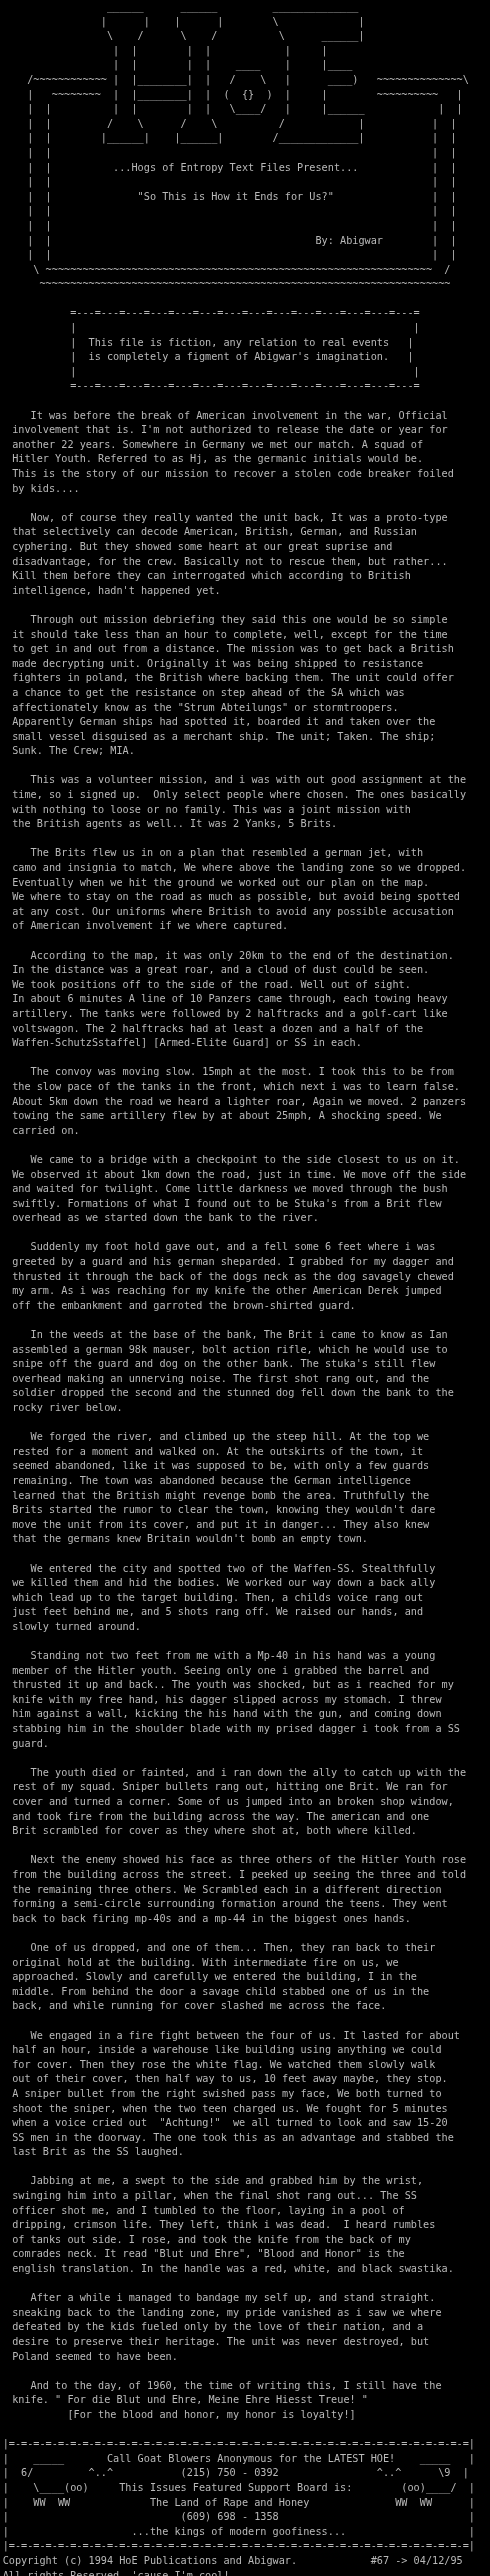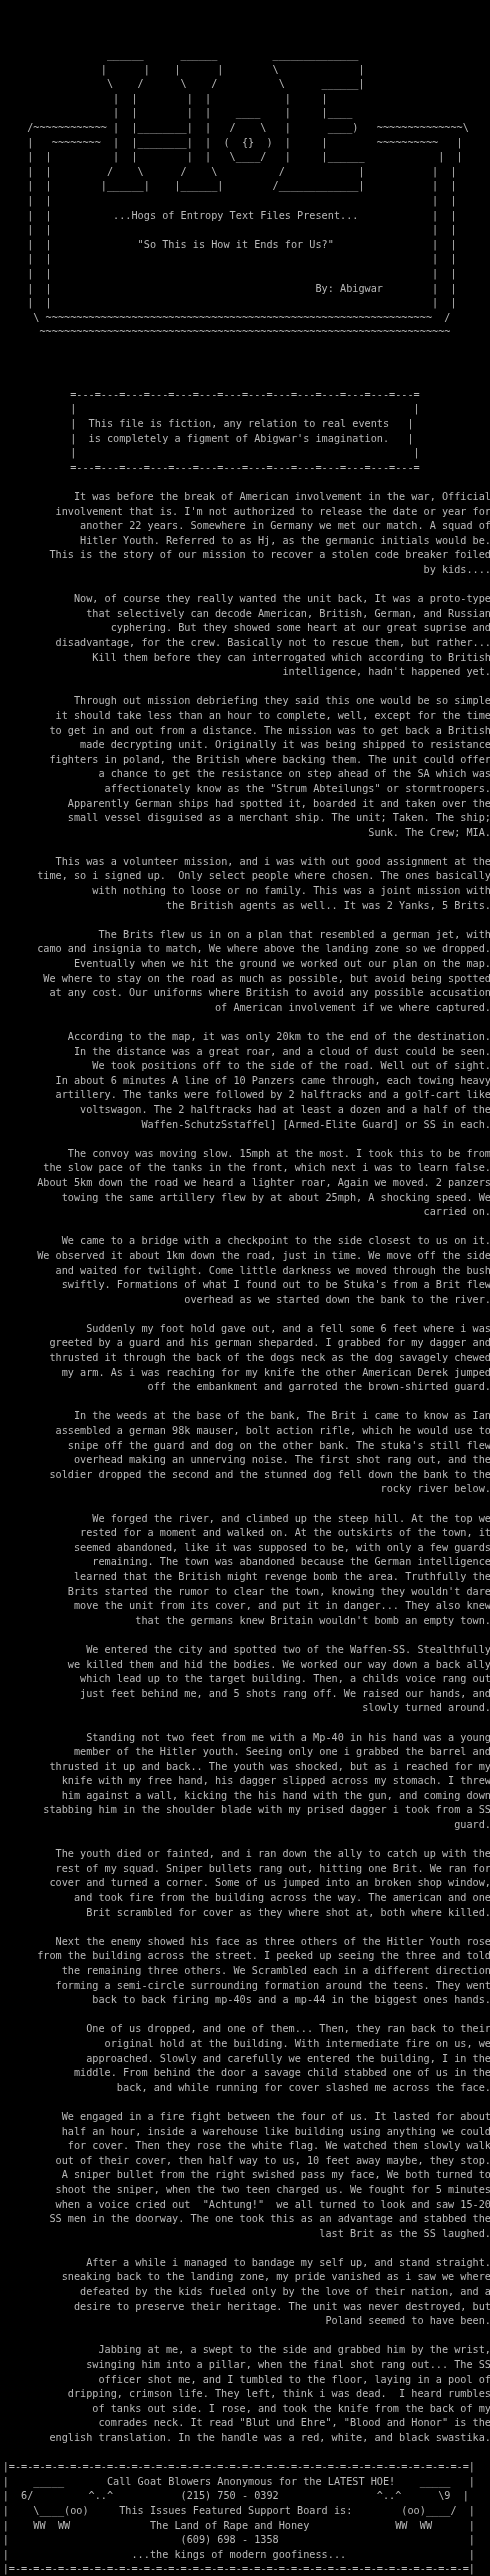--- a/index.html
+++ b/index.html
@@ -12,22 +12,22 @@
   .page { padding-left: 2.7px; }
   pre {
     margin: 0;
     font-family: "DejaVu Sans Mono", "Liberation Mono", monospace;
     font-size: 10.2px;
     line-height: 14.6px;
     color: #b9b9b9;
     letter-spacing: 0;
     white-space: pre;
   }
-  .gap { margin-bottom: 14.6px; margin-top: 48px; }
-  .story pre { padding-left: 9.5px; margin-bottom: 14.6px; text-align: right; }
+  .gap { margin-bottom: 14.6px; }
+  .story pre { padding-left: 9.5px; margin-bottom: 14.6px; }
   .footer-box { margin-bottom: 0; }
 </style>
 </head>
 <body>
 
 <div class="page">
 
   <pre class="gap">                 ______      ______         ______________
                 |      |    |      |        \             |
                  \    /      \    /          \      ______|
@@ -154,32 +154,35 @@
 back, and while running for cover slashed me across the face.</pre>
     <pre>   We engaged in a fire fight between the four of us. It lasted for about
 half an hour, inside a warehouse like building using anything we could
 for cover. Then they rose the white flag. We watched them slowly walk
 out of their cover, then half way to us, 10 feet away maybe, they stop.
 A sniper bullet from the right swished pass my face, We both turned to
 shoot the sniper, when the two teen charged us. We fought for 5 minutes
 when a voice cried out  "Achtung!"  we all turned to look and saw 15-20
 SS men in the doorway. The one took this as an advantage and stabbed the
 last Brit as the SS laughed.</pre>
-    <pre>   After a while i managed to bandage my self up, and stand straight.
-sneaking back to the landing zone, my pride vanished as i saw we where
-defeated by the kids fueled only by the love of their nation, and a
-desire to preserve their heritage. The unit was never destroyed, but
-Poland seemed to have been.</pre>
     <pre>   Jabbing at me, a swept to the side and grabbed him by the wrist,
 swinging him into a pillar, when the final shot rang out... The SS
 officer shot me, and I tumbled to the floor, laying in a pool of
 dripping, crimson life. They left, think i was dead.  I heard rumbles
 of tanks out side. I rose, and took the knife from the back of my
 comrades neck. It read "Blut und Ehre", "Blood and Honor" is the
 english translation. In the handle was a red, white, and black swastika.</pre>
+    <pre>   After a while i managed to bandage my self up, and stand straight.
+sneaking back to the landing zone, my pride vanished as i saw we where
+defeated by the kids fueled only by the love of their nation, and a
+desire to preserve their heritage. The unit was never destroyed, but
+Poland seemed to have been.</pre>
+    <pre>   And to the day, of 1960, the time of writing this, I still have the
+knife. " For die Blut und Ehre, Meine Ehre Hiesst Treue! "
+         [For the blood and honor, my honor is loyalty!]</pre>
   </div>
 
   <pre class="footer-box">|=-=-=-=-=-=-=-=-=-=-=-=-=-=-=-=-=-=-=-=-=-=-=-=-=-=-=-=-=-=-=-=-=-=-=-=-=-=|
 |    _____       Call Goat Blowers Anonymous for the LATEST HOE!    _____   |
 |  6/         ^..^           (215) 750 - 0392                ^..^      \9  |
 |    \____(oo)     This Issues Featured Support Board is:        (oo)____/  |
 |    WW  WW             The Land of Rape and Honey              WW  WW      |
 |                            (609) 698 - 1358                               |
 |                    ...the kings of modern goofiness...                    |
 |=-=-=-=-=-=-=-=-=-=-=-=-=-=-=-=-=-=-=-=-=-=-=-=-=-=-=-=-=-=-=-=-=-=-=-=-=-=|</pre>

